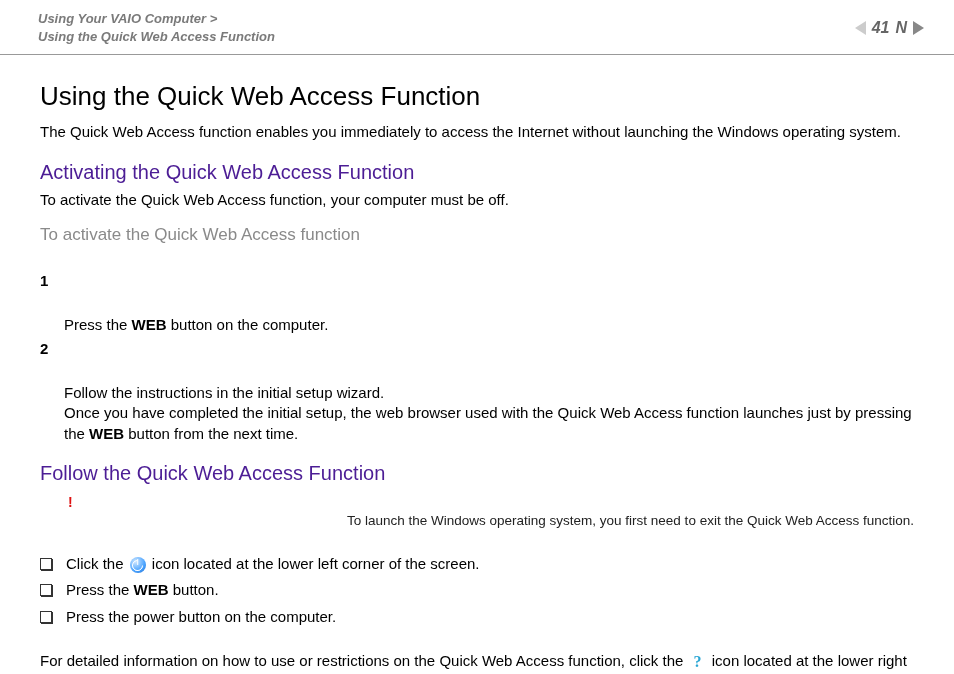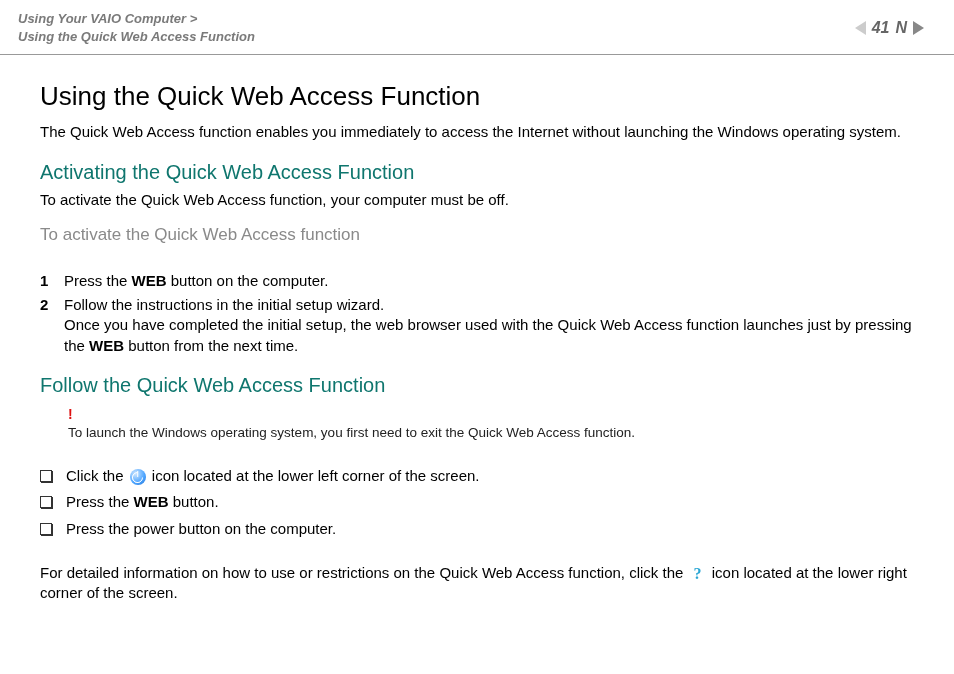--- a/index.html
+++ b/index.html
@@ -9,21 +9,21 @@
     background: #fff;
     width: 954px;
     height: 674px;
     overflow: hidden;
     color: #000;
   }
   .header {
     display: flex;
     justify-content: space-between;
     align-items: center;
-    padding: 10px 30px 8px 18px;
+    padding: 10px 30px 8px 38px;
     border-bottom: 1px solid #999;
   }
   .breadcrumb {
     font-size: 13px;
     font-weight: bold;
     font-style: italic;
     color: #7a7a7a;
     line-height: 1.4;
   }
   .breadcrumb .l1 { display: block; }
@@ -52,45 +52,46 @@
     line-height: 1.35;
   }
   h1 {
     font-size: 26px;
     font-weight: normal;
     margin: 4px 0 8px 0;
   }
   h2 {
     font-size: 20px;
     font-weight: normal;
-    color: #0f766e;
+    color: #4c1d95;
     margin: 16px 0 4px 0;
   }
   h3 {
     font-size: 17px;
     font-weight: normal;
     color: #8a8a8a;
     margin: 14px 0 24px 0;
   }
   .para { margin: 4px 0 8px 0; }
   ol.steps { list-style: none; padding: 0; margin: 0 0 4px 0; }
   ol.steps li { display: flex; margin: 4px 0; }
   ol.steps .num { font-weight: bold; width: 24px; flex: 0 0 24px; }
-  ol.steps .txt { flex: 1; }
+  ol.steps .txt { flex: 1; margin-top: 44px; }
   .note-bang {
     color: #d11;
     font-weight: bold;
     margin: 6px 0 0 28px;
     font-size: 14px;
   }
   .note-text {
     font-size: 13.5px;
     color: #222;
     margin: 0 0 8px 28px;
     font-family: Arial, sans-serif;
+    text-align: right;
   }
   ul.bullets { list-style: none; padding: 0; margin: 24px 0; }
   ul.bullets li { display: flex; align-items: center; margin: 6px 0; }
   .bullet-box {
     width: 10px; height: 10px;
     border: 1.3px solid #333;
     box-shadow: 1px 1px 0 #333;
     margin-right: 14px;
     flex: 0 0 10px;
   }

